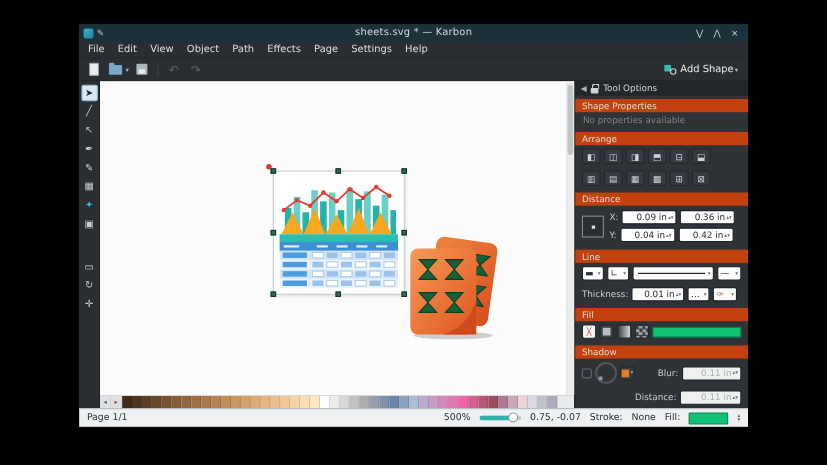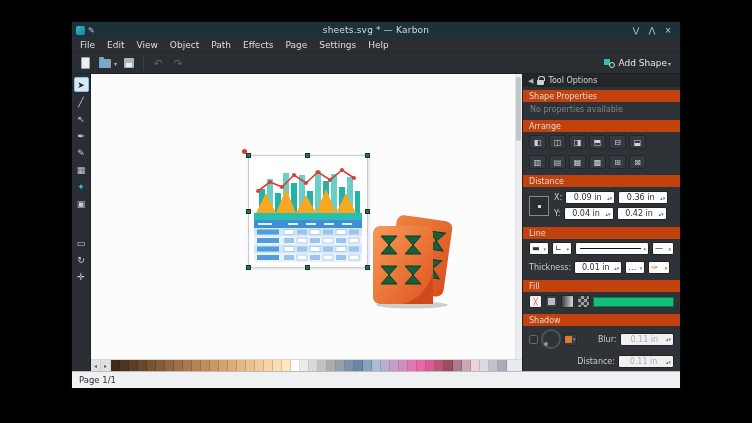--- a/index.html
+++ b/index.html
@@ -77,21 +77,21 @@
   .muted{color:#7b838a;padding:3px 7px;}
   .p-row{display:flex;align-items:center;gap:3px;padding:3px 6px;}
   .icon-btn{width:17px;height:14px;background:#343a40;border:1px solid #23272b;border-radius:2px;color:#ced3d6;font-size:8px;display:flex;align-items:center;justify-content:center;}
   .geo{display:flex;gap:5px;padding:4px 6px;align-items:center;}
   .anchor-box{width:20px;height:20px;border:1px solid #858c91;position:relative;background:#2a2e33;flex:0 0 auto;}
   .anchor-box:before{content:"";position:absolute;left:8px;top:8px;width:3px;height:3px;background:#d5d9db;}
   .geo-rows{display:flex;flex-direction:column;gap:3px;flex:1;}
   .geo-row{display:flex;align-items:center;gap:3px;}
   .lbl{color:#c6cbce;}
   .spin{height:13px;background:#fdfdfd;border:1px solid #1f2326;border-radius:2px;color:#2b2e30;display:flex;align-items:center;justify-content:flex-end;padding:0 1px 0 3px;}
-  .spin .val{flex:1;text-align:center;}
+  .spin .val{flex:1;text-align:right;}
   .steppers{width:7px;display:flex;flex-direction:column;align-items:center;line-height:4px;font-size:5px;color:#6f7478;}
   .spin.disabled{background:#eff0f0;color:#a8aeb2;}
   .w50{width:50px}.w48{width:48px}.w56{width:56px}
   .combo{height:13px;background:#fdfdfd;border:1px solid #1f2326;border-radius:2px;display:flex;align-items:center;justify-content:space-between;padding:0 2px;color:#2b2e30;}
   .combo .c-caret{font-size:5px;color:#6f7478;}
   .line-sample{flex:1;height:1px;background:#111;margin:0 2px;}
   .fill-btn{width:13px;height:13px;border:1px solid #23272b;border-radius:2px;display:flex;align-items:center;justify-content:center;font-size:7px;}
   .fb-none{background:#f4f5f5;color:#cc4433;}
   .fb-solid{background:#3b4045;}
   .fb-solid i{display:block;width:7px;height:7px;background:#b9bec2;}
@@ -488,15 +488,28 @@
         <div class="spin w56 disabled">
             <span class="val">0.11 in</span>
             <span class="steppers">▴▾</span>
           </div>
       </div>
     </div>
   </div>
 
   <div class="statusbar">
     <span>Page 1/1</span>
+    <div class="sb-right">
+      <span>500%</span>
+      <div class="slider">
+          <div class="slider-fill"></div>
+          <div class="slider-knob"></div>
+        </div>
+      <span>0.75, -0.07</span>
+      <span>Stroke:</span>
+      <span>None</span>
+      <span>Fill:</span>
+      <div class="fill-swatch" style="background: rgb(16, 193, 118);"></div>
+      <span class="sb-steppers">▴<br>▾</span>
+    </div>
   </div>
 
 </div>
 
 </body></html>

